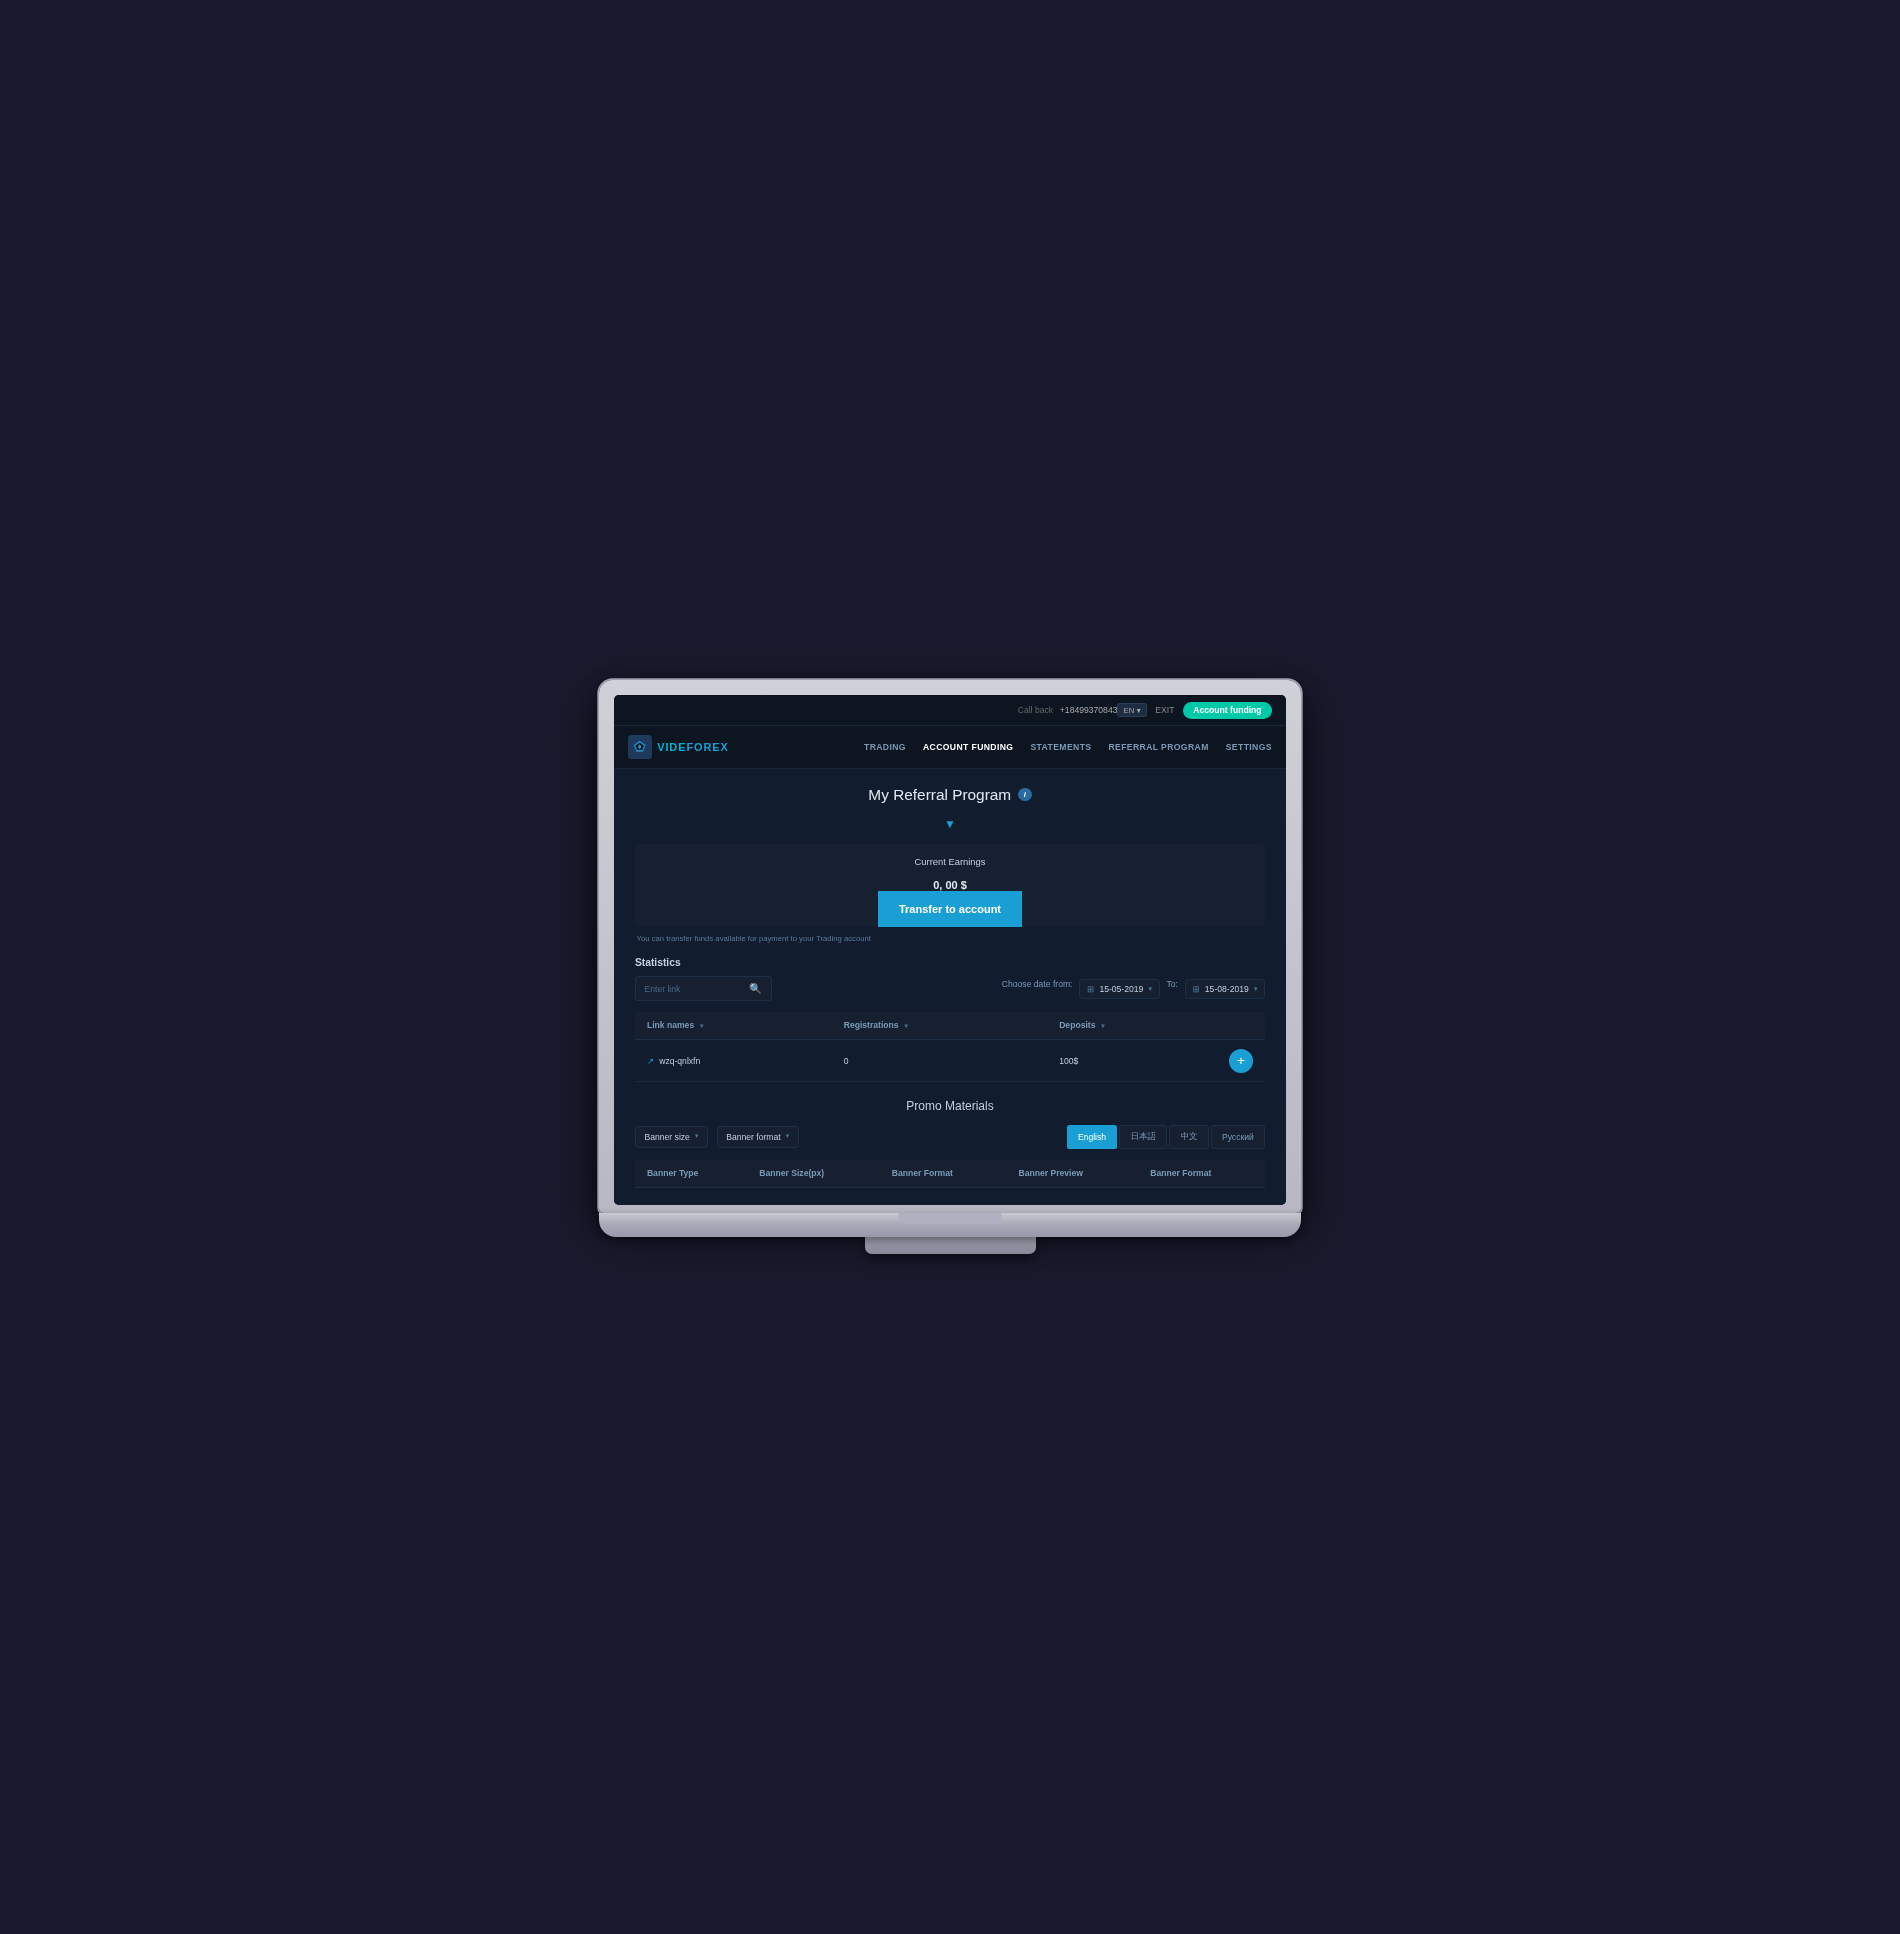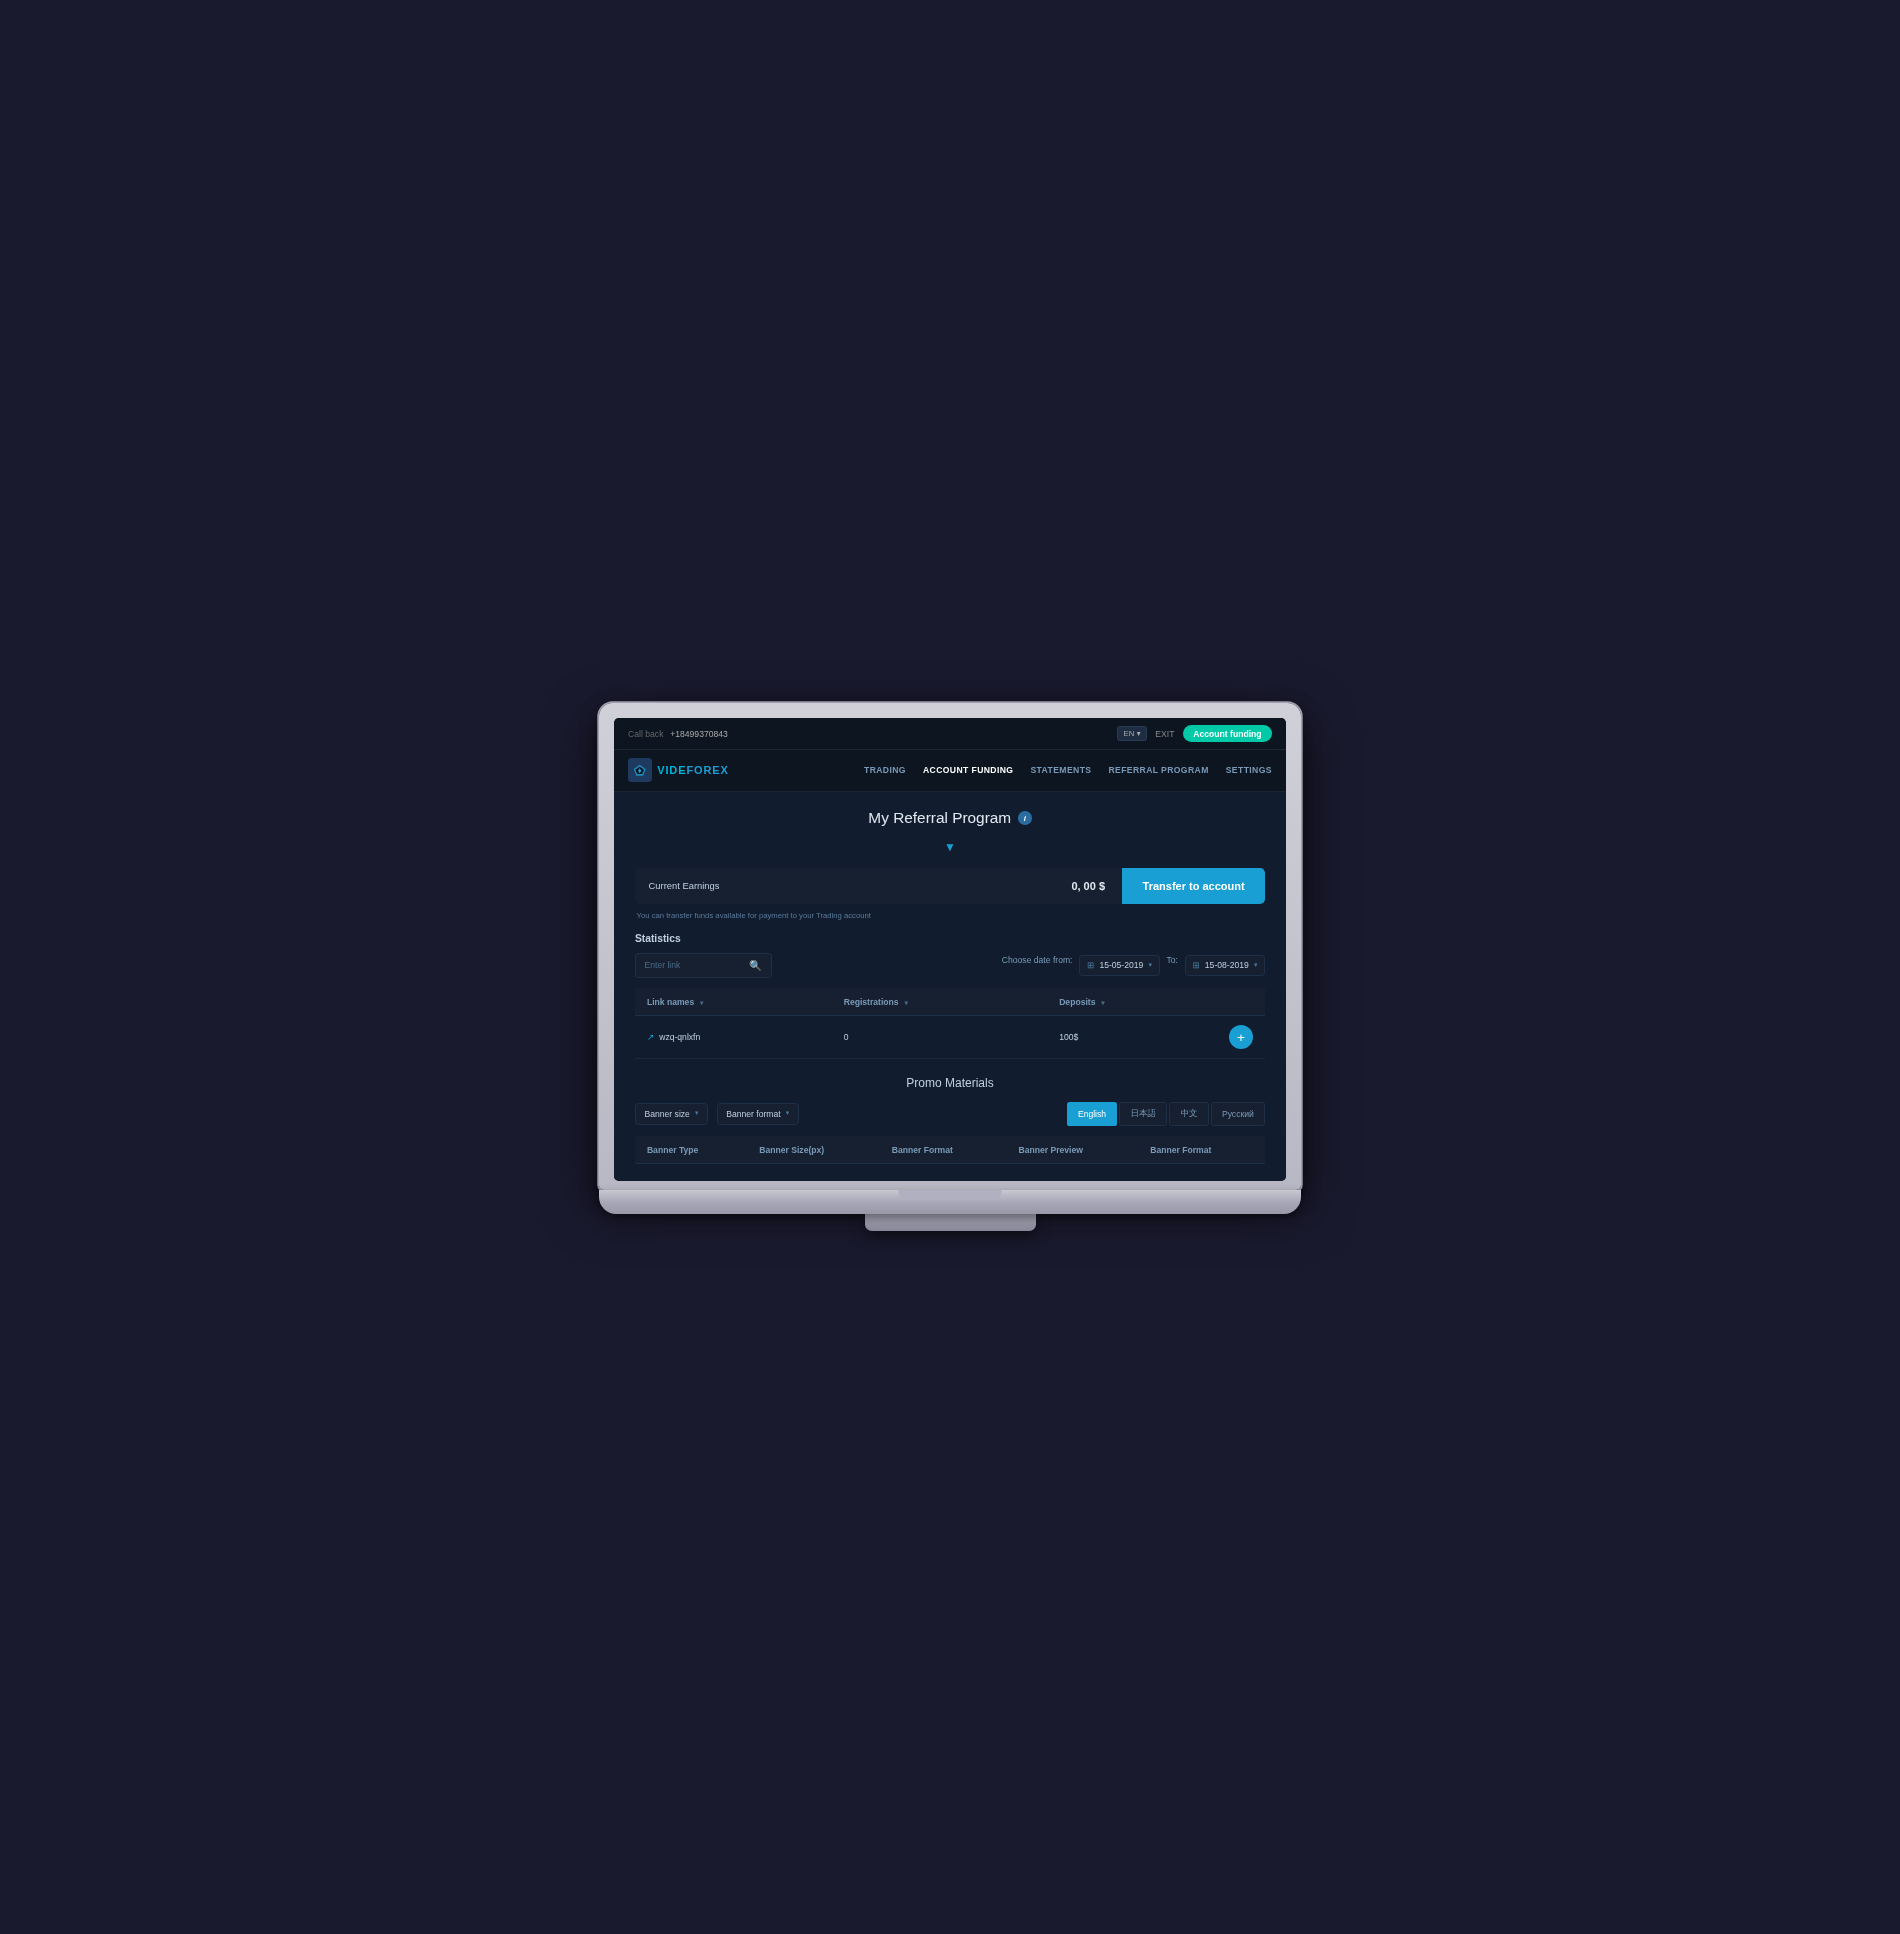--- a/index.html
+++ b/index.html
@@ -67,26 +67,25 @@
     .app-container {
       background: #0f1724;
       min-height: 360px;
     }
 
     
     .top-bar {
       background: #0d1520;
       display: flex;
       align-items: center;
-      justify-content: space-between;
+      justify-content: flex-end;
       padding: 6.8px 13.7px;
       font-size: 8.6px;
       color: #888;
       border-bottom: 0.9px solid #1a2535;
-      gap: 40px;
     }
 
     .top-bar-left {
       display: flex;
       align-items: center;
       gap: 6.8px;
     }
 
     .callback-label {
       color: #666;
@@ -240,20 +239,21 @@
 
     
     .earnings-row {
       background: #162030;
       border-radius: 5.1px;
       display: flex;
       align-items: center;
       padding: 0;
       margin-bottom: 6.8px;
       overflow: hidden;
+      flex-direction: column;
     }
 
     .earnings-label {
       flex: 1;
       padding: 12px 13.7px;
       color: #c0d0e0;
       font-size: 9.4px;
     }
 
     .earnings-amount {

